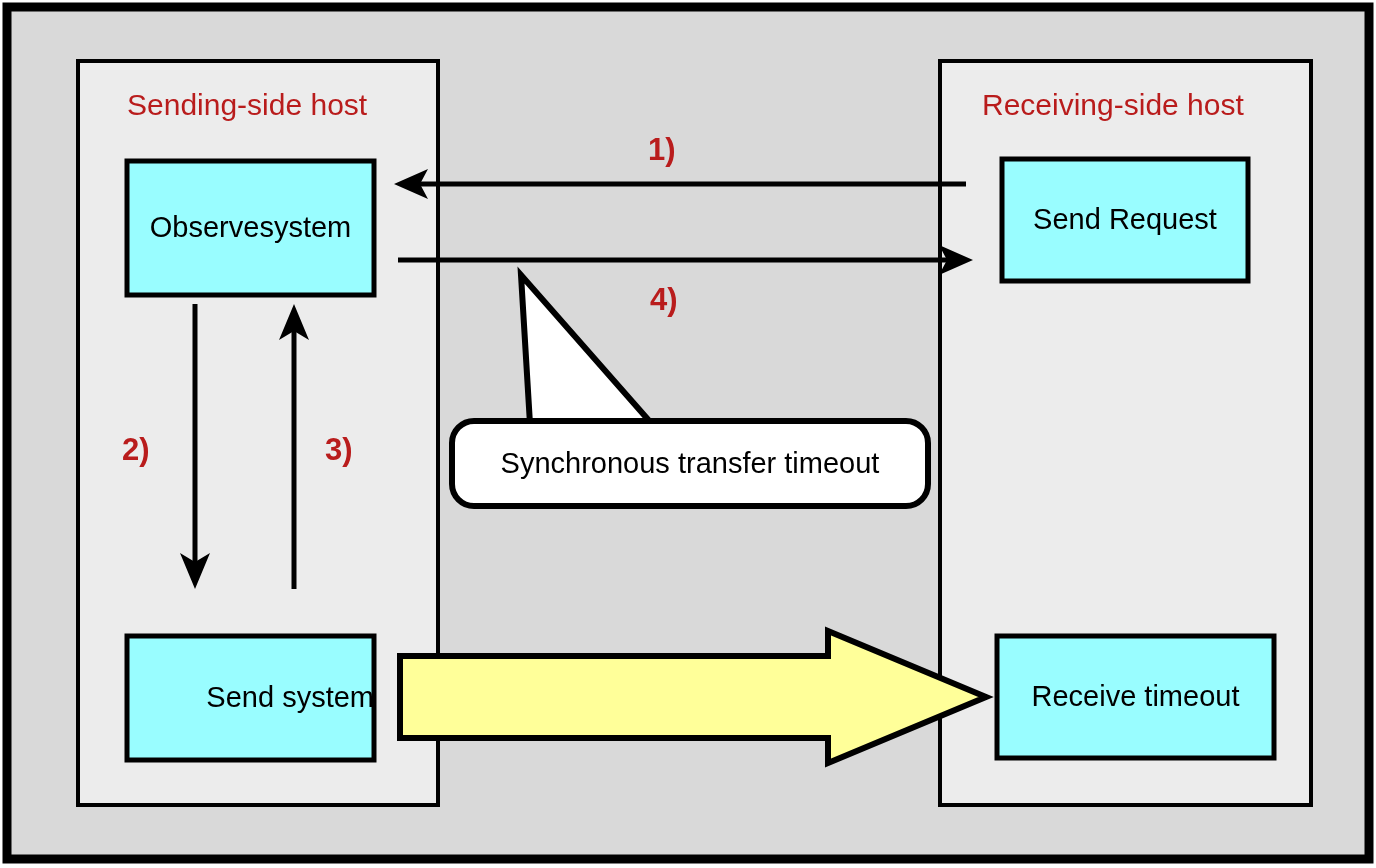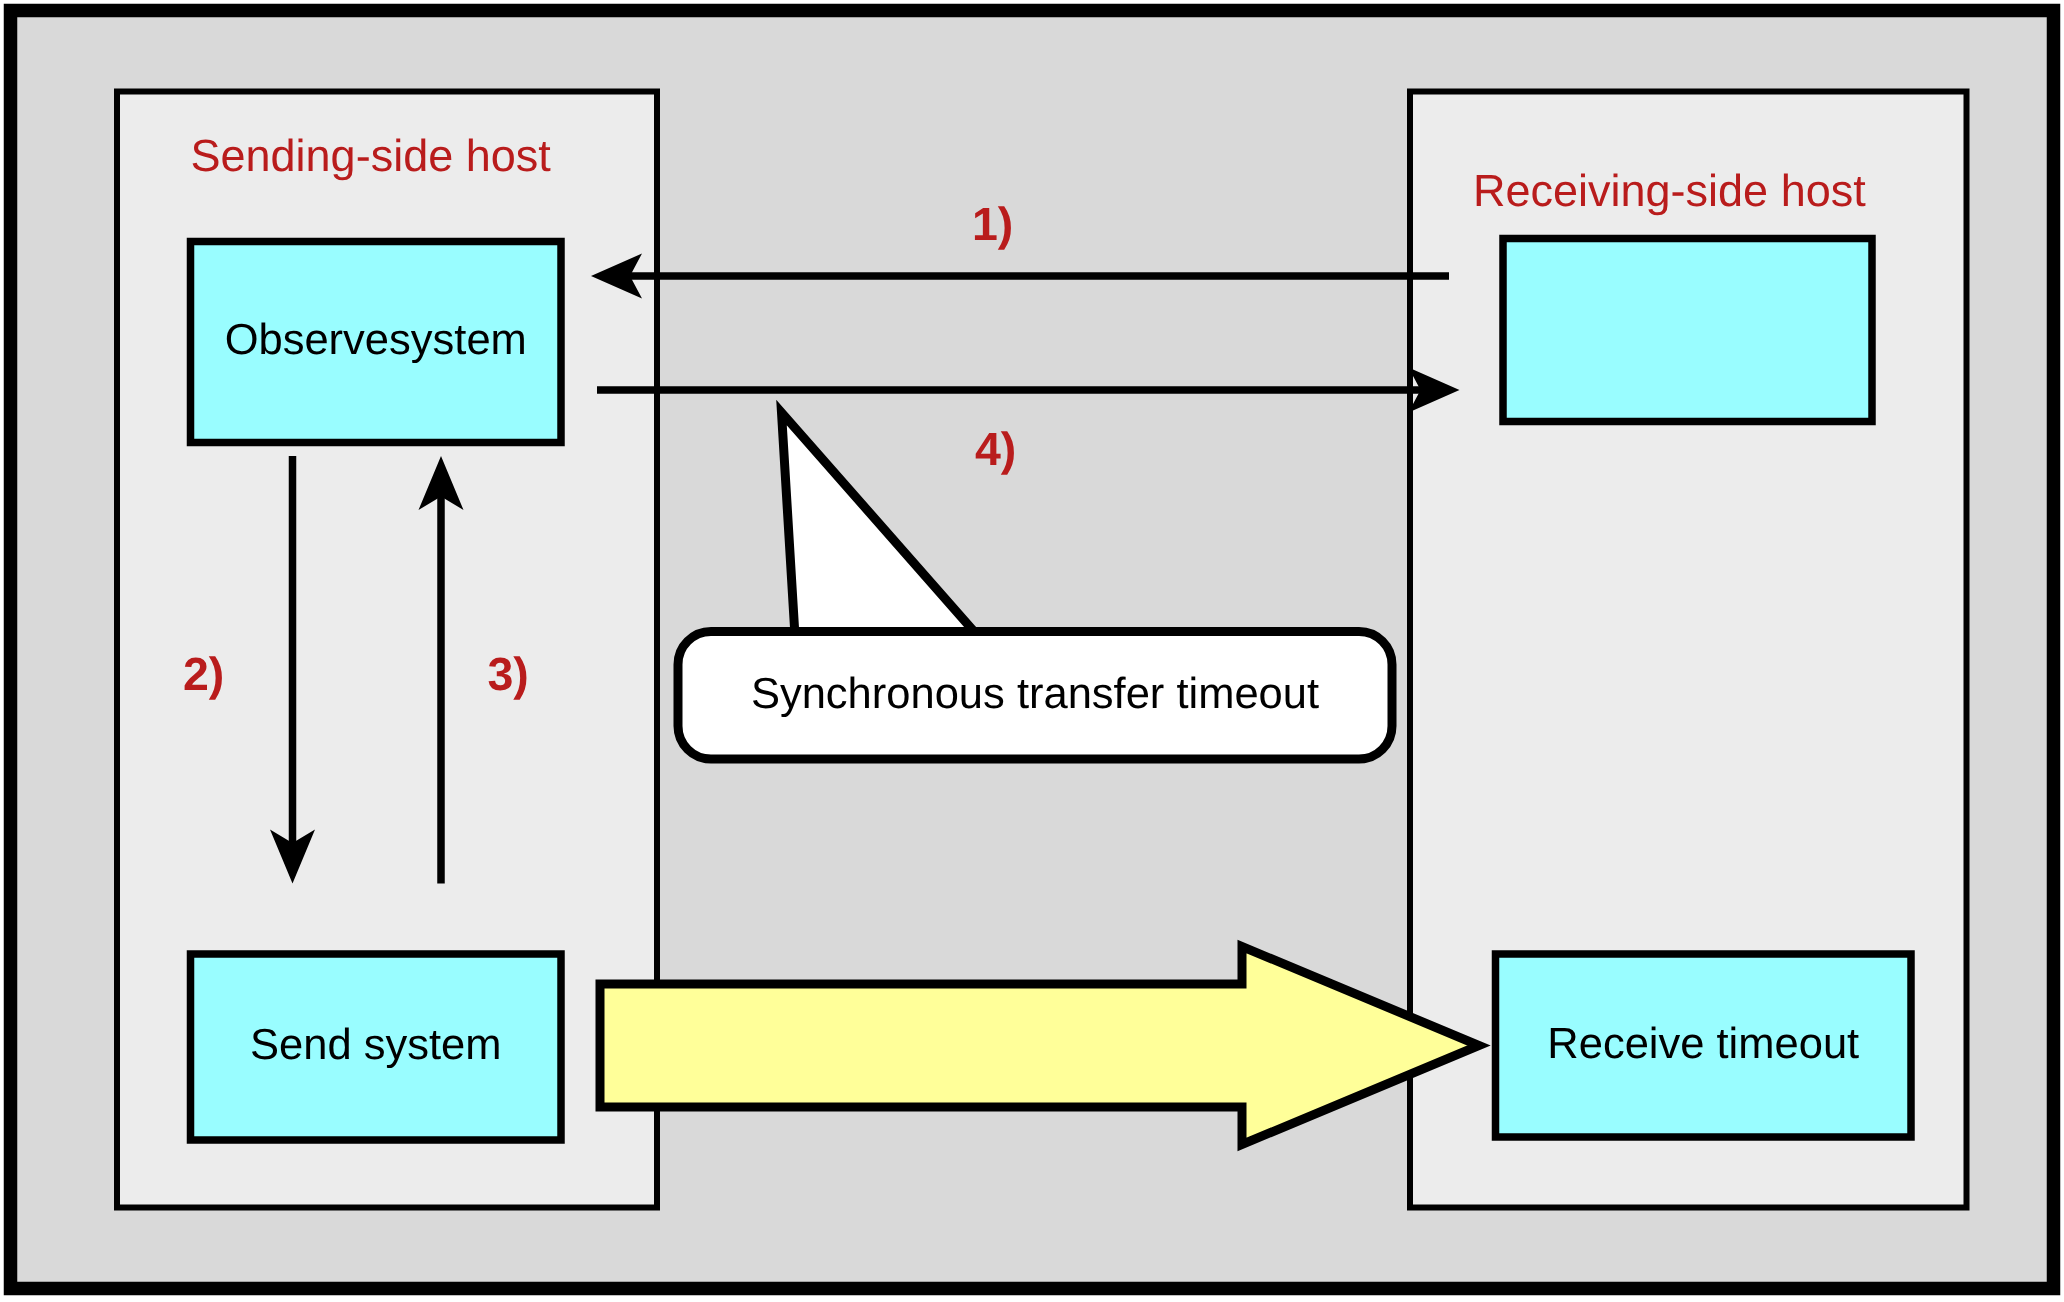--- a/index.html
+++ b/index.html
@@ -103,29 +103,32 @@
 
     <polygon points="400,656 828,656 828,631 986,697 828,763 828,738 400,738" fill="#ffff99" stroke="#000000" stroke-width="6" stroke-linejoin="miter"></polygon>
 
     <polygon points="521,275 530,424 652,424" fill="#ffffff" stroke="#000000" stroke-width="6" stroke-linejoin="miter"></polygon>
 
     <rect x="452" y="421" width="476" height="85" rx="22" ry="22" fill="#ffffff" stroke="#000000" stroke-width="6"></rect>
   </svg>
 
   <div class="lbl lbl-host" style="left:127px; top:88px;">Sending-side host</div>
 
-  <div class="lbl lbl-host" style="left:982px; top:88px;margin-top:23px;">Receiving-side host</div>
+  <div class="lbl lbl-host" style="left:982px; top:88px;">Receiving-side host</div>
 
   <div class="centerer" style="left:127px; top:161px; width:247px; height:134px; ">
     <div class="lbl-box" style="position:relative;">Observe</div>
     <div class="lbl-box" style="position:relative;">system</div>
   </div>
 
+  <div class="centerer" style="left:1002px; top:159px; width:246px; height:122px;">
+    <div class="lbl-box" style="position:relative;">Send Request</div>
+  </div>
 
-  <div class="centerer" style="left:127px; top:636px; width:247px; height:124px;">
+  <div class="centerer" style="left:127px; top:636px; width:247px; height:124px;justify-content:flex-end;">
     <div class="lbl-box" style="position:relative;">Send system</div>
   </div>
 
   <div class="centerer" style="left:997px; top:636px; width:277px; height:122px;">
     <div class="lbl-box" style="position:relative;">Receive timeout</div>
   </div>
 
   <div class="lbl lbl-step" style="left:648px; top:132px;">1)</div>
 
   <div class="lbl lbl-step" style="left:122px; top:432px;">2)</div>

